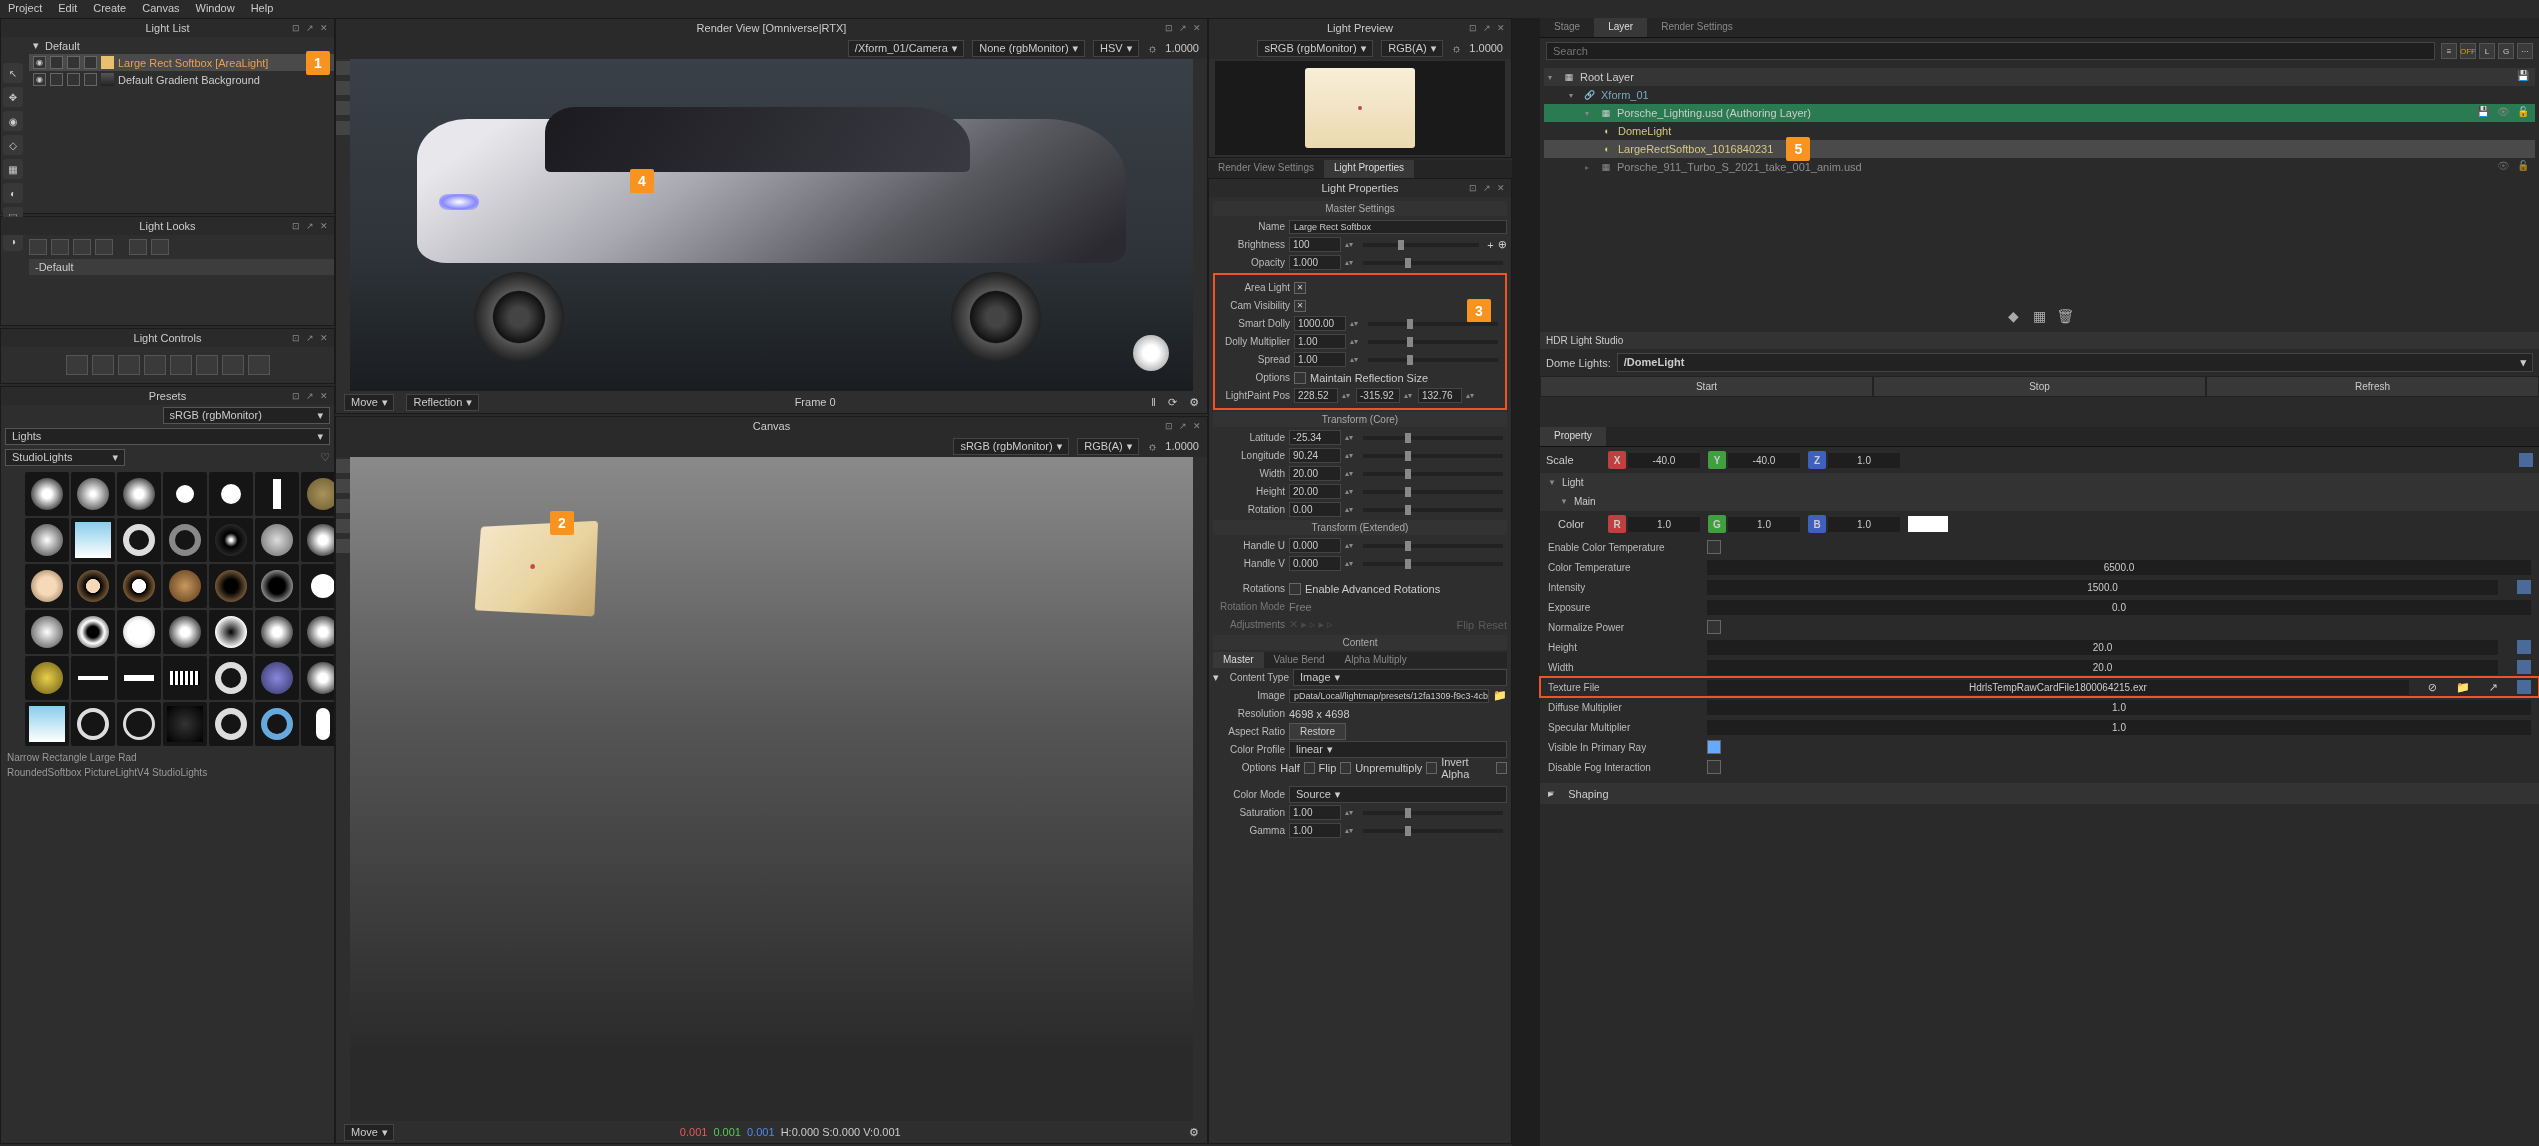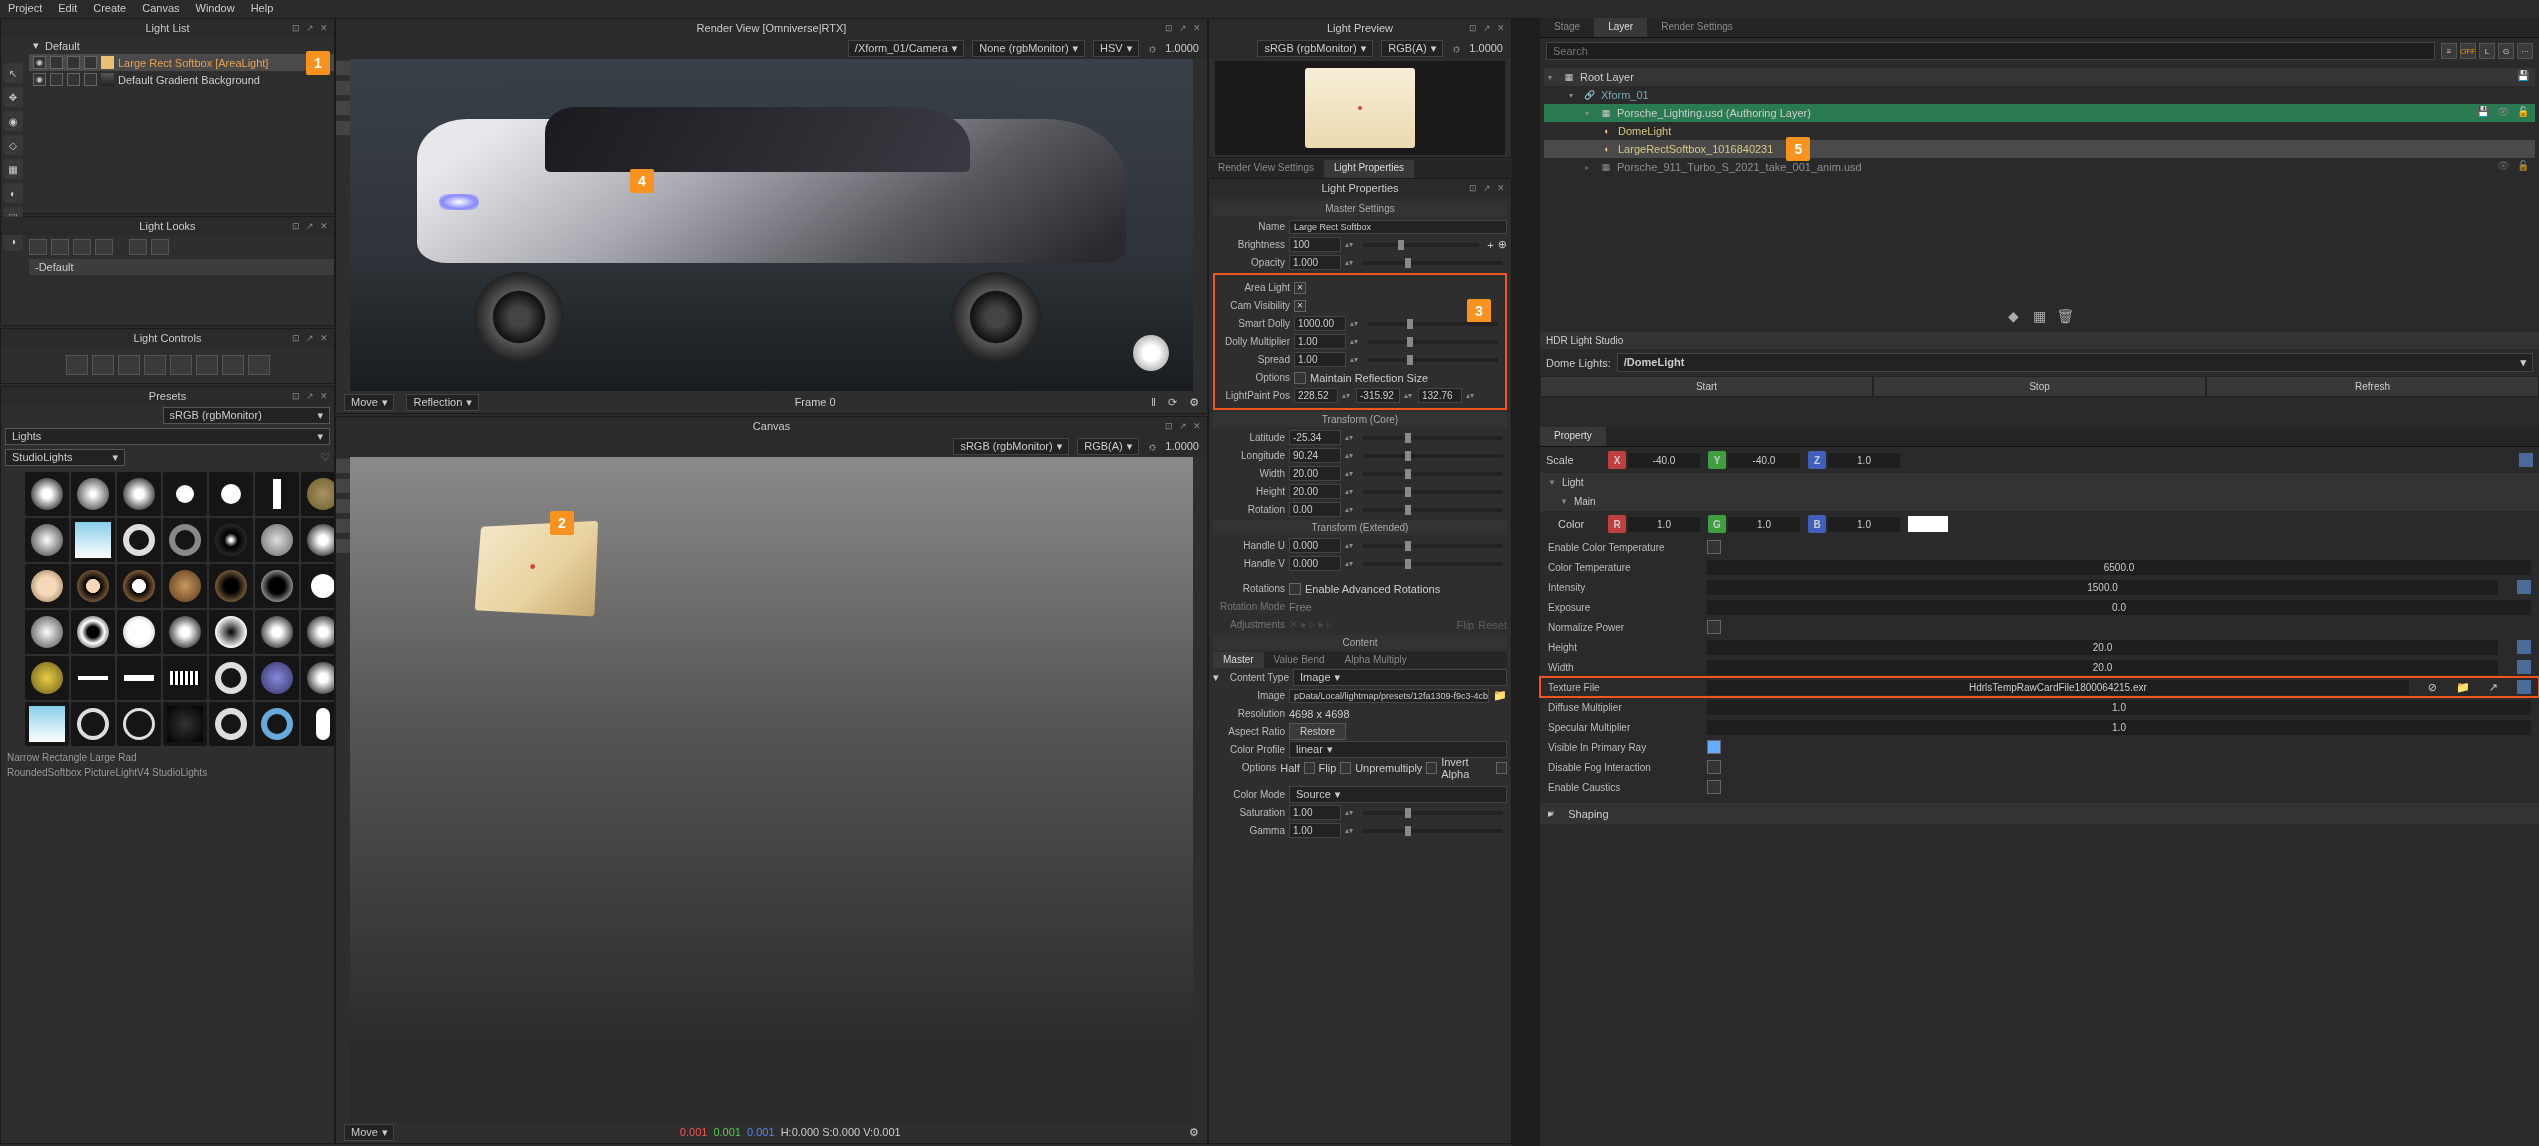--- a/index.html
+++ b/index.html
@@ -907,19 +907,15 @@
       <div class="r-prop-val">1.0</div>
     </div>
   <div class="r-prop-row">
       <span class="r-prop-lbl">Visible In Primary Ray</span>
       <div class="r-prop-chk on"></div>
     </div>
   <div class="r-prop-row">
       <span class="r-prop-lbl">Disable Fog Interaction</span>
       <div class="r-prop-chk"></div>
     </div>
-  <div class="r-prop-row">
-      <span class="r-prop-lbl">Enable Caustics</span>
-      <div class="r-prop-chk"></div>
-    </div>
 
   <div class="r-section-hdr" style="margin-top:6px"><span style="margin-left:-14px">▸</span>&nbsp;<span>Shaping</span></div>
 </div>
 
 </body></html>

